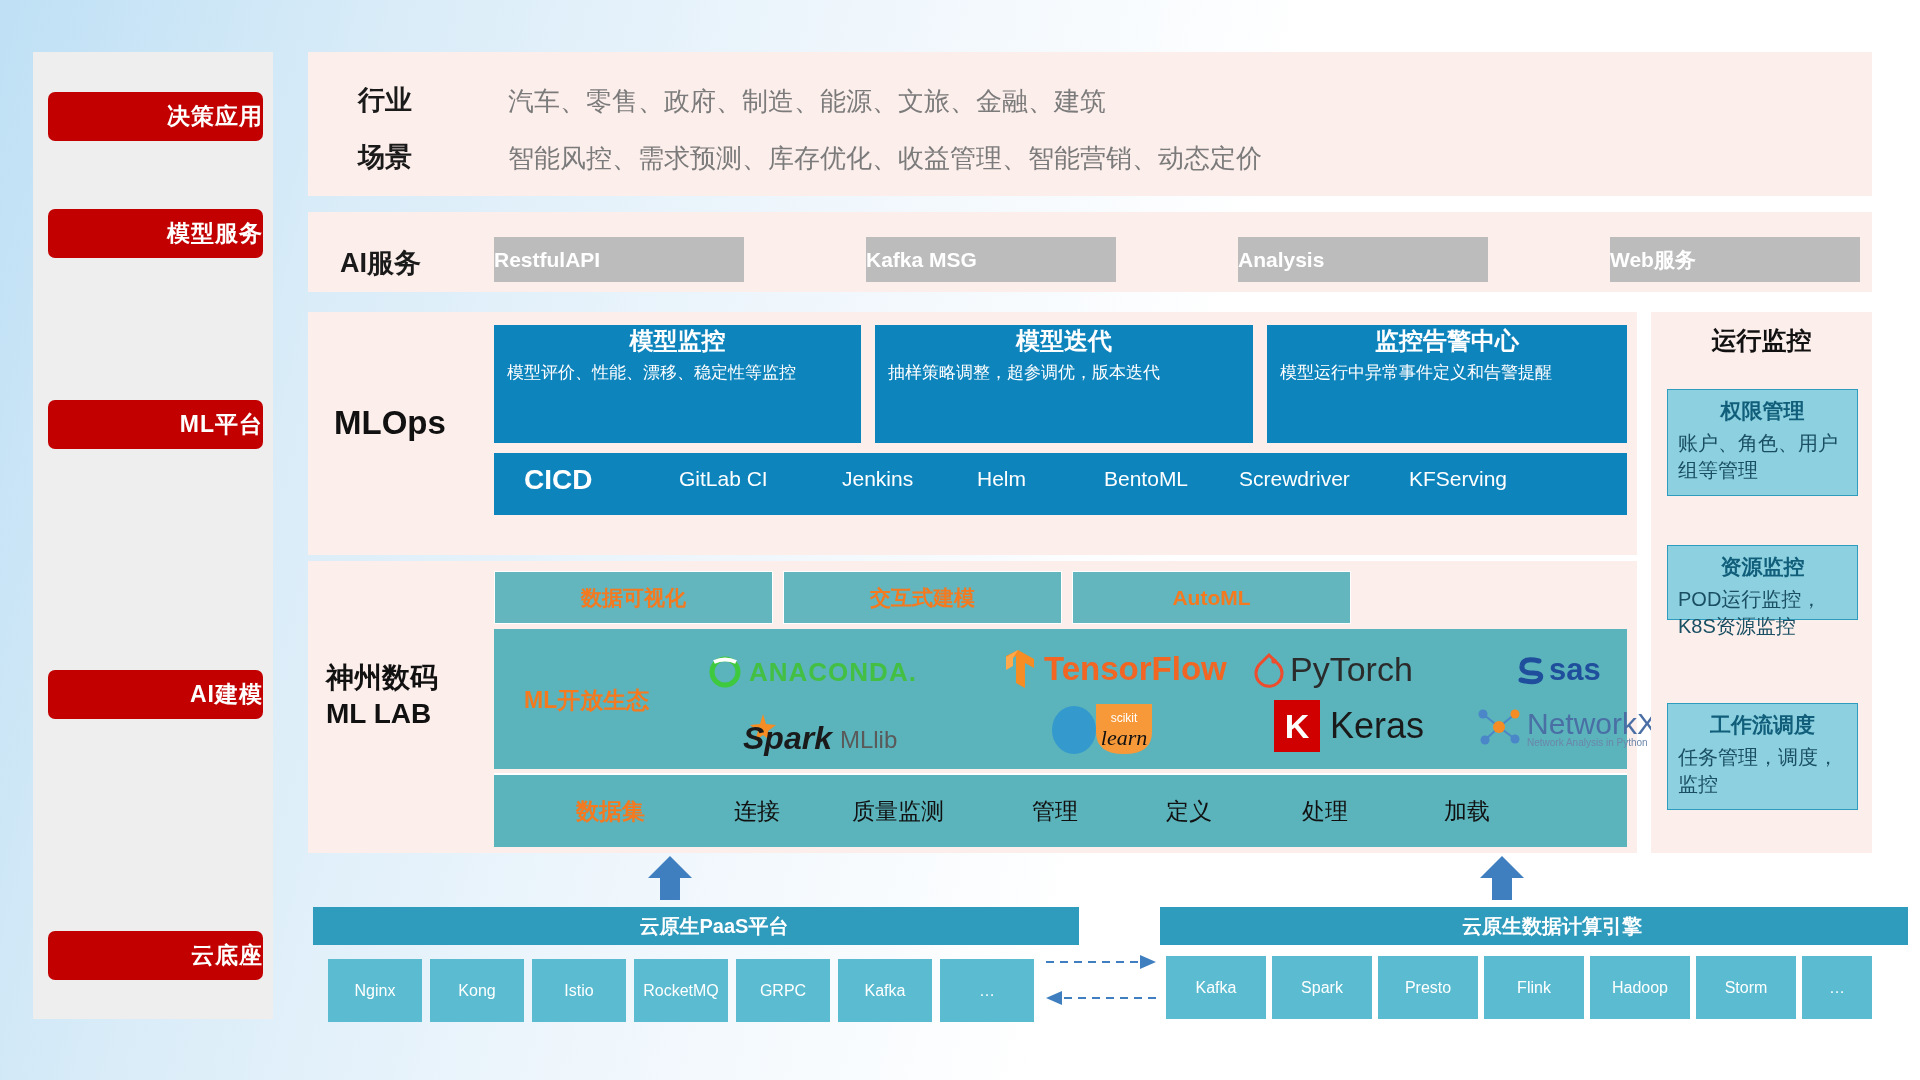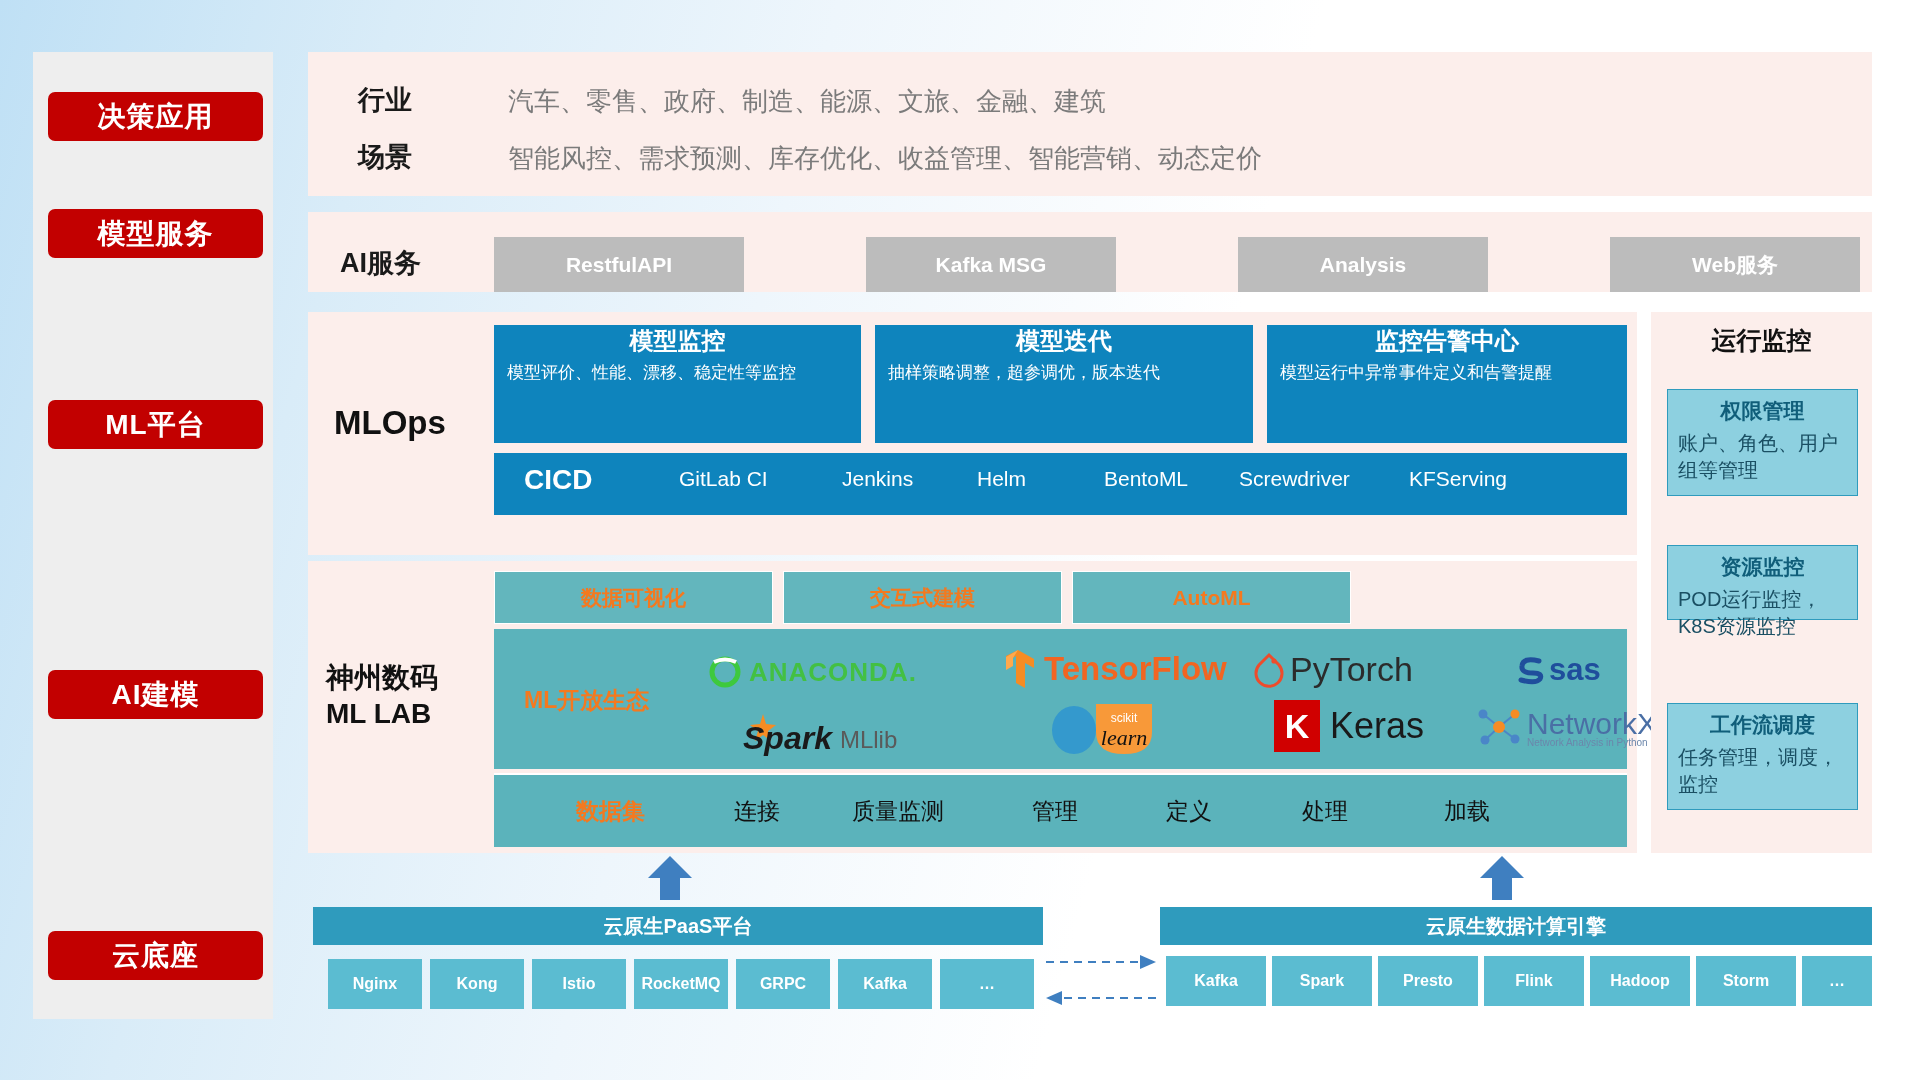--- a/index.html
+++ b/index.html
@@ -12,41 +12,41 @@
   .stage{position:absolute;left:0;top:0;width:1920px;height:1080px;}
 
   
   .rail{
     position:absolute;left:33px;top:52px;width:240px;height:967px;
     background:#eeeeee;
   }
   .rail-pill{
     position:absolute;left:48px;width:215px;height:49px;
     background:#c20000;border-radius:7px;
-    display:flex;align-items:center;justify-content:center;
-    color:#fff;font-size:28px;font-weight:bold;letter-spacing:1px;
+    display:flex;align-items:center;justify-content:flex-end;
+    color:#fff;font-size:23px;font-weight:bold;letter-spacing:1px;
   }
 
   
   .band{position:absolute;background:#fceeeb;}
 
   
   .b-top{left:308px;top:52px;width:1564px;height:144px;}
   .rowlab{
     position:absolute;font-size:27px;font-weight:bold;color:#1a1a1a;
   }
   .rowtxt{
     position:absolute;font-size:26px;color:#7b7b7b;white-space:nowrap;
   }
 
   
   .b-ai{left:308px;top:212px;width:1564px;height:80px;}
   .svcbox{
-    position:absolute;top:237px;height:55px;background:#bcbcbc;
-    display:flex;align-items:center;justify-content:center;
+    position:absolute;top:237px;height:45px;background:#bcbcbc;
+    display:flex;align-items:center;justify-content:flex-start;
     color:#ffffff;font-size:21px;font-weight:bold;
   }
 
   
   .b-mlops{left:308px;top:312px;width:1329px;height:243px;}
   .mlops-lab{position:absolute;left:334px;top:404px;font-size:33px;font-weight:bold;color:#111;}
   .opcard{
     position:absolute;top:325px;height:118px;background:#0e84bd;
     color:#fff;box-sizing:border-box;padding:1px 13px 0 13px;
   }
@@ -87,26 +87,26 @@
     position:absolute;left:1667px;width:191px;background:#8dd0e0;
     border:1px solid #2f9bbd;box-sizing:border-box;padding:7px 10px;
   }
   .rcard .rt{font-size:21px;font-weight:bold;color:#105e7a;text-align:center;}
   .rcard .rd{font-size:20px;color:#1a4f63;line-height:1.35;margin-top:5px;}
 
   
   .cbar{
     position:absolute;height:38px;background:#2f9bbd;
     display:flex;align-items:center;justify-content:center;
-    color:#fff;font-size:20px;font-weight:bold;
+    color:#fff;font-size:20px;font-weight:bold;padding-left:36px;
   }
   .chip{
-    position:absolute;height:50px;background:#5bbcd1;
+    position:absolute;height:63px;background:#5bbcd1;
     display:flex;align-items:center;justify-content:center;
-    color:#fff;font-size:16px;font-weight:bold;line-height:1.12;
+    color:#fff;font-size:16px;font-weight:normal;line-height:1.12;
   }
 
   
   .logo{position:absolute;display:flex;align-items:center;}
   .logo-txt{font-weight:bold;}
 </style>
 </head>
 <body>
 
 <div class="stage">

